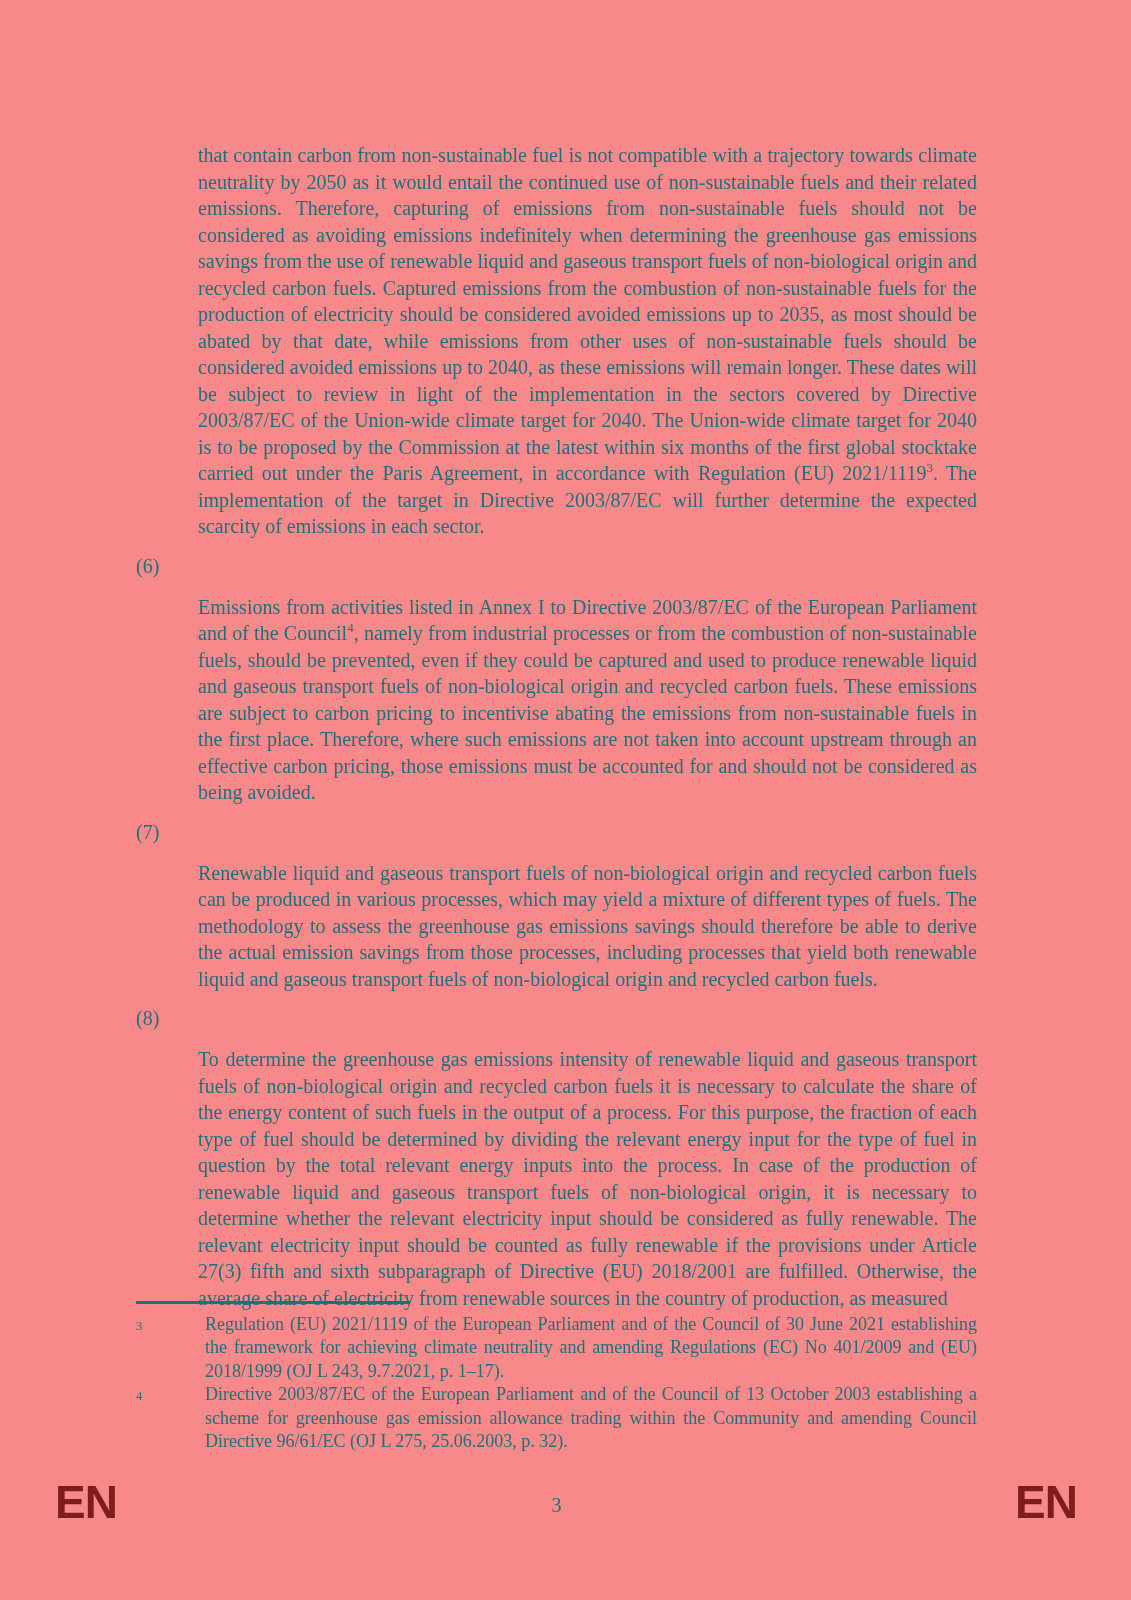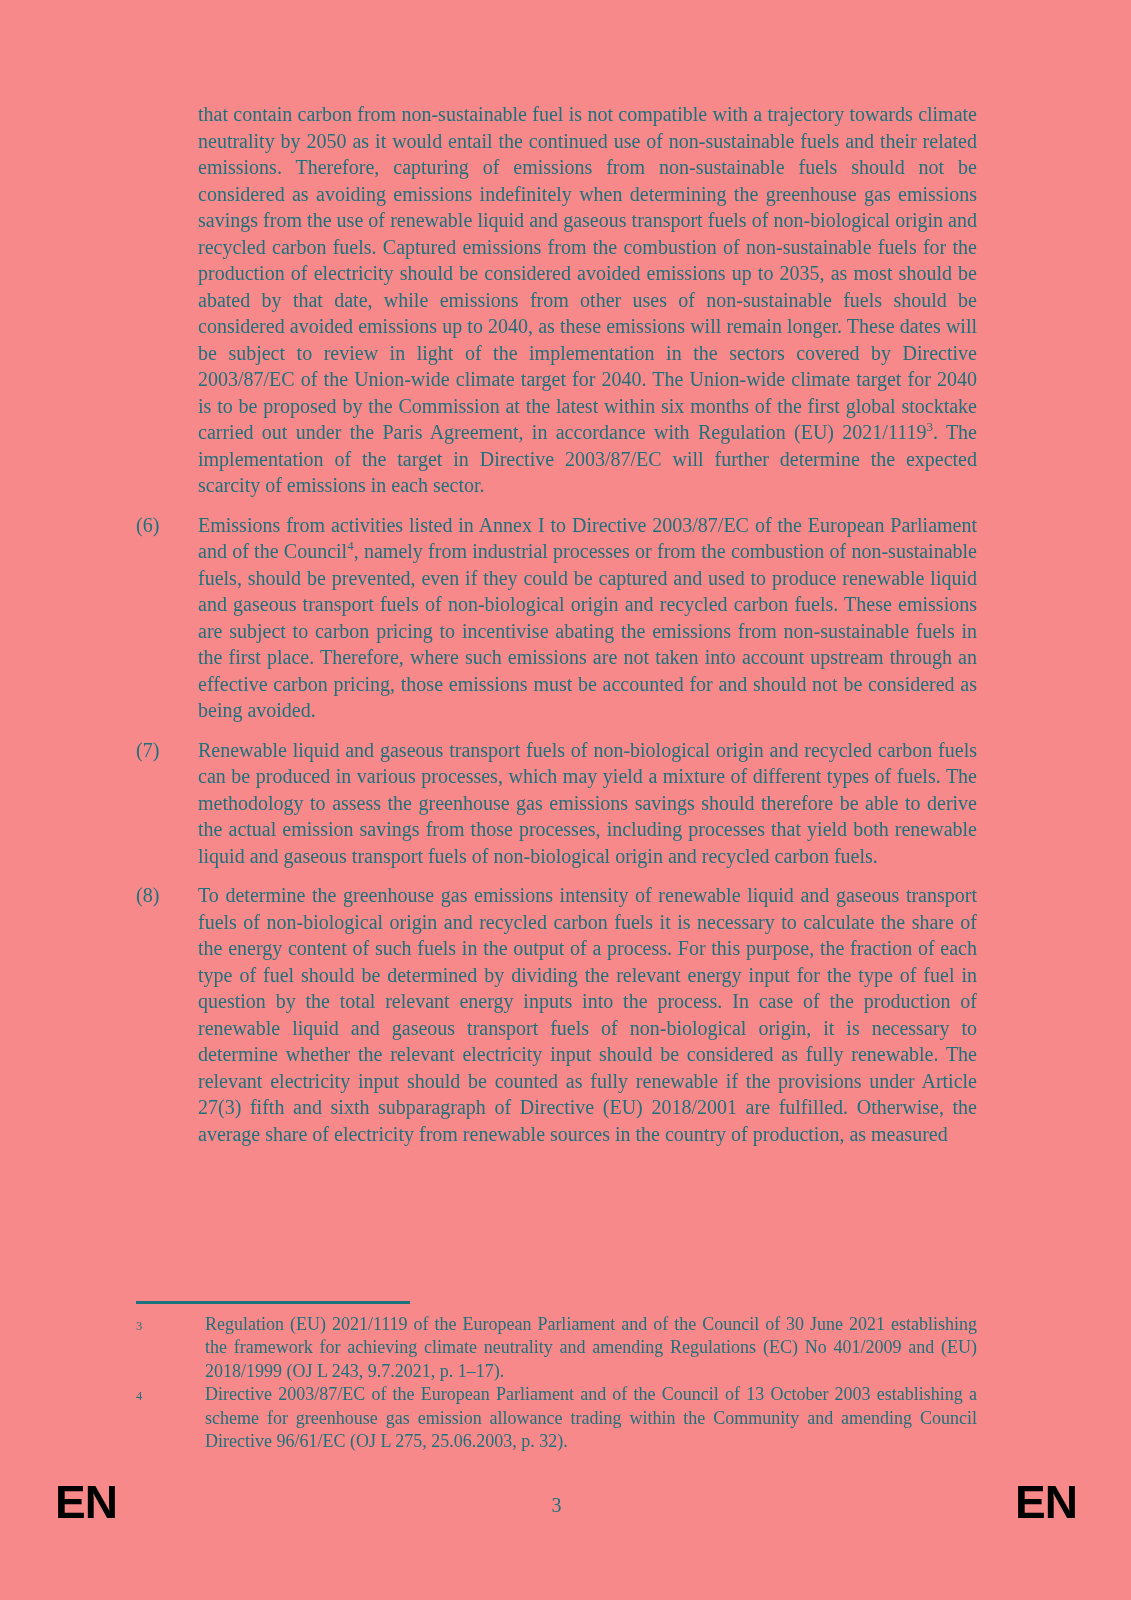--- a/index.html
+++ b/index.html
@@ -24,20 +24,21 @@
     font-size: 20px;
     line-height: 26.5px;
   }
   .para .num {
     flex: 0 0 62px;
     width: 62px;
   }
   .para .text {
     flex: 1;
     text-align: justify;
+    margin-top: 41px;
   }
   .para sup {
     font-size: 13px;
     line-height: 0;
     vertical-align: super;
   }
   .separator {
     position: absolute;
     left: 136px;
     top: 1301px;
@@ -66,21 +67,21 @@
     flex: 1;
     text-align: justify;
   }
   .footer-en {
     position: absolute;
     top: 1479px;
     font-family: "Liberation Sans", sans-serif;
     font-weight: bold;
     font-size: 46px;
     line-height: 1;
-    color: #000000;
+    color: #7f1d1d;
     letter-spacing: -1px;
   }
   .en-left  { left: 55px; }
   .en-right { right: 54px; }
   .page-number {
     position: absolute;
     left: 136px;
     width: 841px;
     top: 1492px;
     text-align: center;

